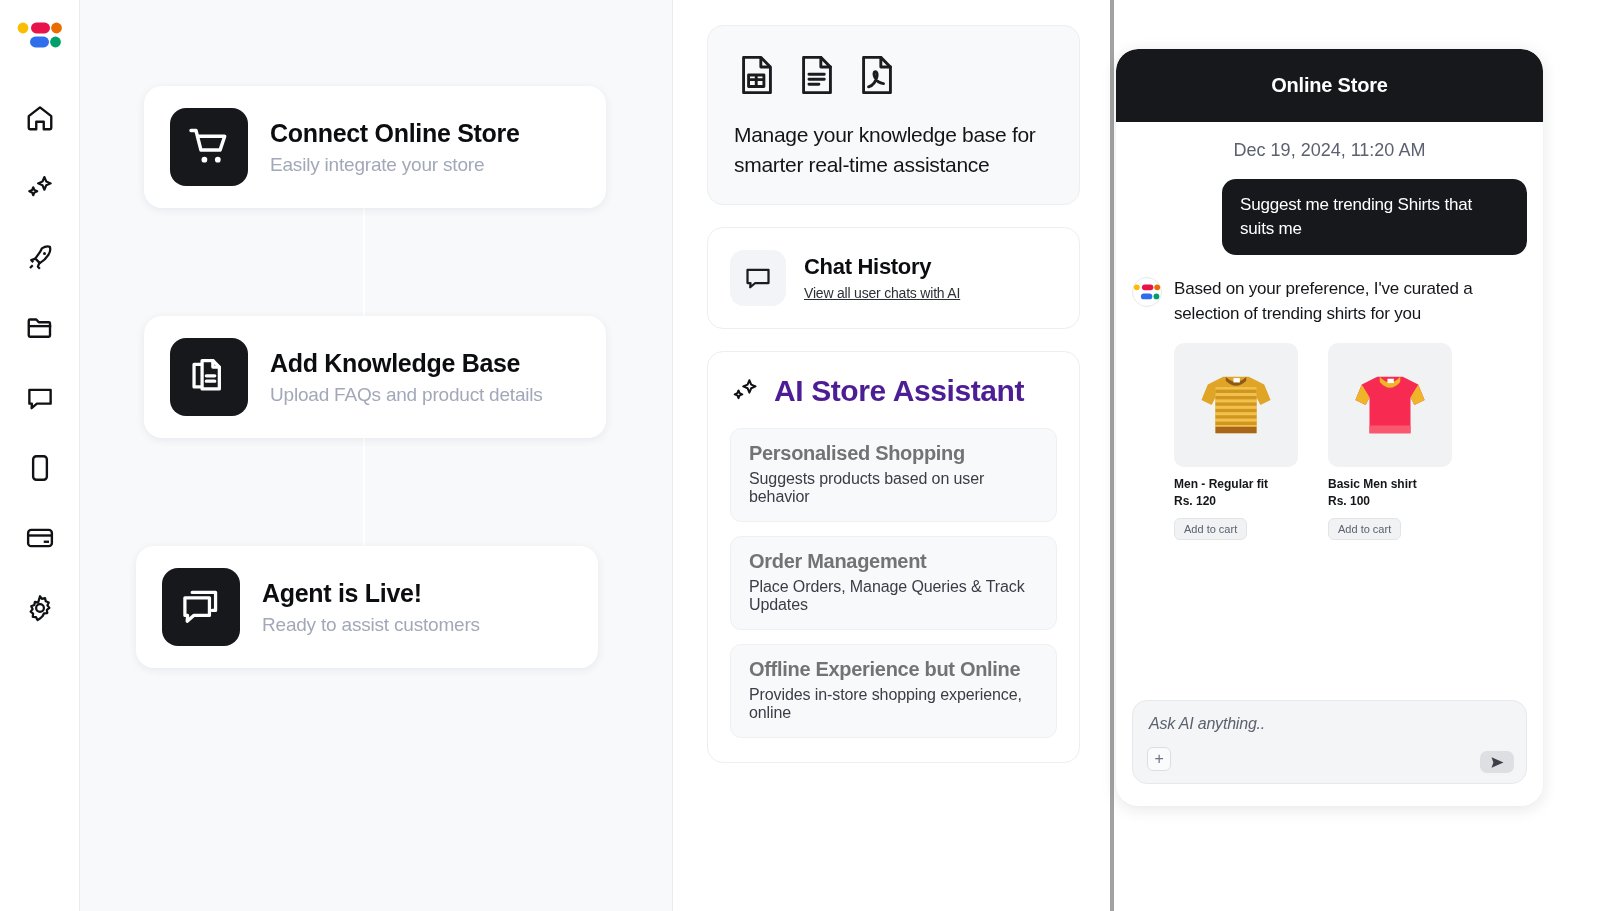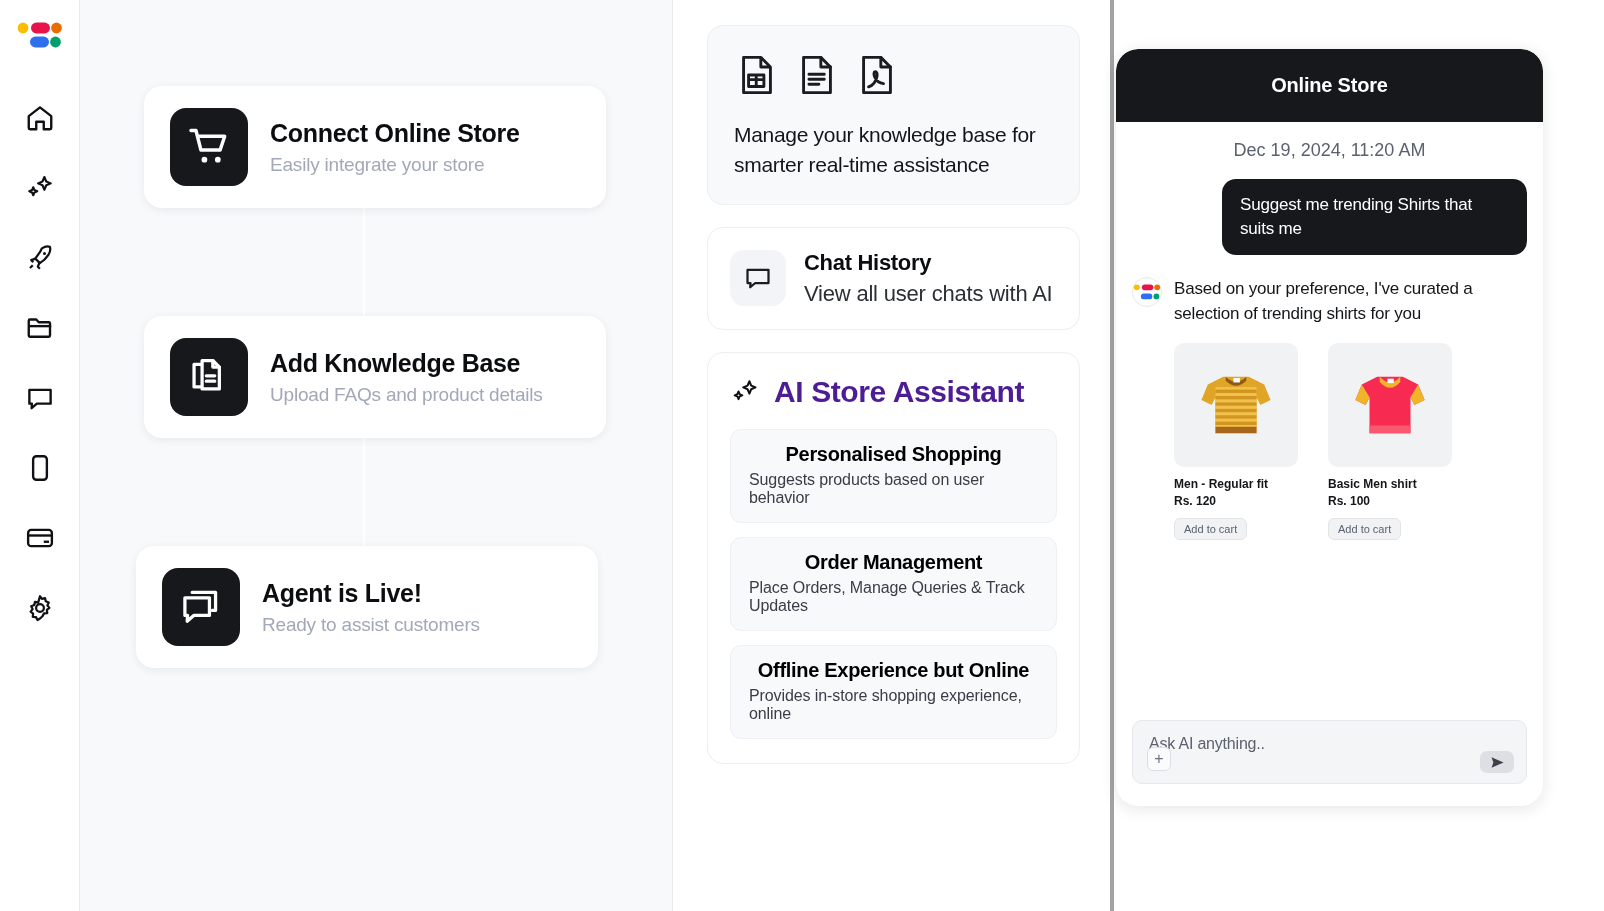--- a/index.html
+++ b/index.html
@@ -79,36 +79,36 @@
     border: 1px solid #eceef2; border-radius: 16px;
     padding: 22px 22px; display: flex; align-items: center; gap: 18px;
   }
   .hist-ico {
     width: 56px; height: 56px; flex: 0 0 56px;
     background: #f2f4f7; border-radius: 14px;
     display: flex; align-items: center; justify-content: center;
   }
   .hist-ico svg { width: 30px; height: 30px; }
   .hist-title { font-size: 22px; font-weight: 700; color: #0c0d10; letter-spacing: -0.3px; }
-  .hist-sub { font-size: 22px; color: #2c2f36; margin-top: 5px; letter-spacing: -0.2px; }
+  .hist-sub { font-size: 14px; color: #2c2f36; margin-top: 5px; letter-spacing: -0.2px; text-decoration: underline; }
 
   .assist-card {
     margin-top: 22px; background: #ffffff;
     border: 1px solid #eceef2; border-radius: 16px;
     padding: 22px 22px 24px 22px;
   }
   .assist-head { display: flex; align-items: center; gap: 14px; margin-bottom: 20px; }
   .assist-head svg { width: 30px; height: 30px; }
   .assist-title { font-size: 30px; font-weight: 600; color: #4c1d95; letter-spacing: -0.4px; }
   .feat {
     background: #f7f9fb; border: 1px solid #eef0f4; border-radius: 11px;
     padding: 13px 18px 15px 18px; margin-bottom: 14px;
   }
   .feat:last-child { margin-bottom: 0; }
-  .feat-t { font-size: 20px; font-weight: 600; color: #000000; letter-spacing: -0.3px; text-align: center; }
+  .feat-t { font-size: 20px; font-weight: 600; color: #737373; letter-spacing: -0.3px; }
   .feat-s { font-size: 16px; color: #3a3d45; margin-top: 5px; letter-spacing: -0.1px; }
 
   
   .right {
     flex: 1 1 auto; height: 911px; background: #ffffff;
     border-left: 4px solid #a3a3a3;
     padding-top: 49px;
   }
   .chat-card {
     margin-left: 2px; width: 427px; height: 757px;
@@ -145,22 +145,22 @@
   .p-img svg { width: 82px; height: 82px; }
   .p-name { font-size: 12px; font-weight: 600; color: #14161a; margin-top: 10px; }
   .p-price { font-size: 12px; font-weight: 600; color: #14161a; margin-top: 3px; }
   .p-btn {
     margin-top: 10px; display: inline-block;
     background: #f1f2f4; border: 1px solid #e2e4e8; border-radius: 6px;
     font-size: 11px; color: #5b616e; padding: 4px 9px; cursor: pointer;
   }
   .composer { padding: 0 16px 22px 16px; }
   .composer-box {
-    background: #f4f5f7; border: 1px solid #e6e8ec; border-radius: 10px;
-    height: 64px; padding: 14px 14px 0 16px; position: relative;
+    background: #f4f5f7; border: 1px solid #e6e8ec; border-radius: 15px;
+    height: 84px; padding: 14px 14px 0 16px; position: relative; font-style: italic;
   }
   .composer-ph { font-size: 16px; color: #5b616e; letter-spacing: -0.2px; }
   .plus-btn {
     position: absolute; left: 14px; bottom: 12px;
     width: 24px; height: 24px; border: 1px solid #dcdee3; border-radius: 6px;
     background: #fafbfc; display: flex; align-items: center; justify-content: center;
     font-size: 16px; color: #6b7280; cursor: pointer; line-height: 1;
   }
   .send-btn {
     position: absolute; right: 12px; bottom: 10px;

